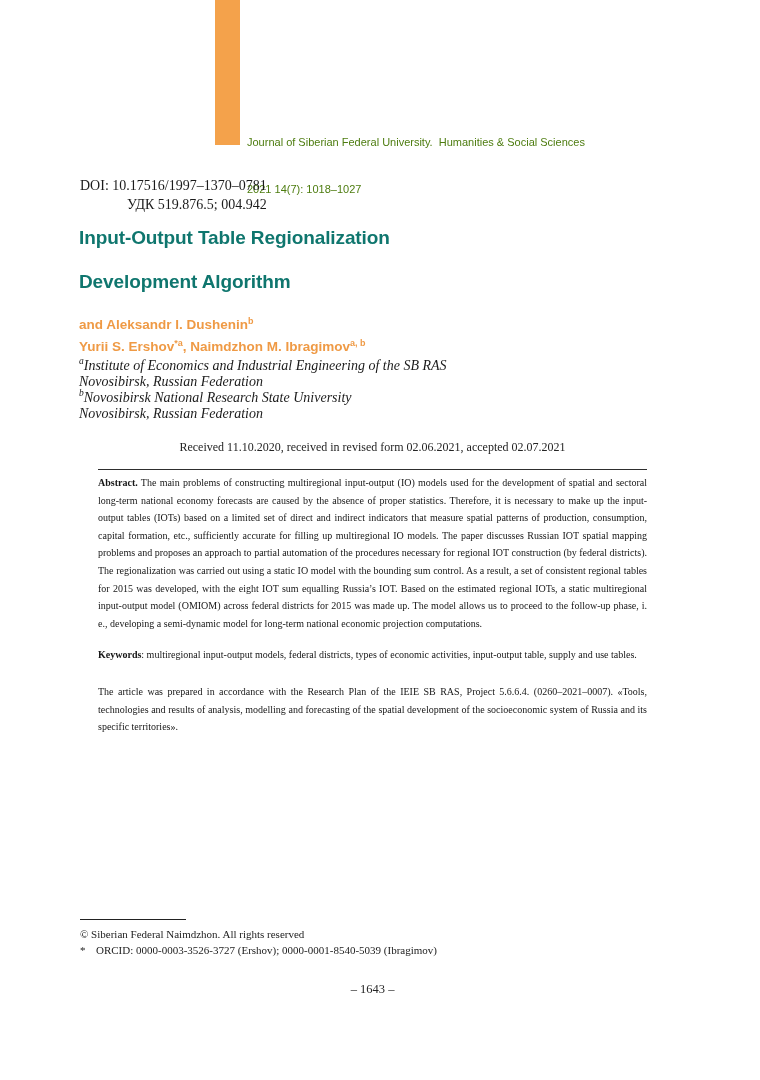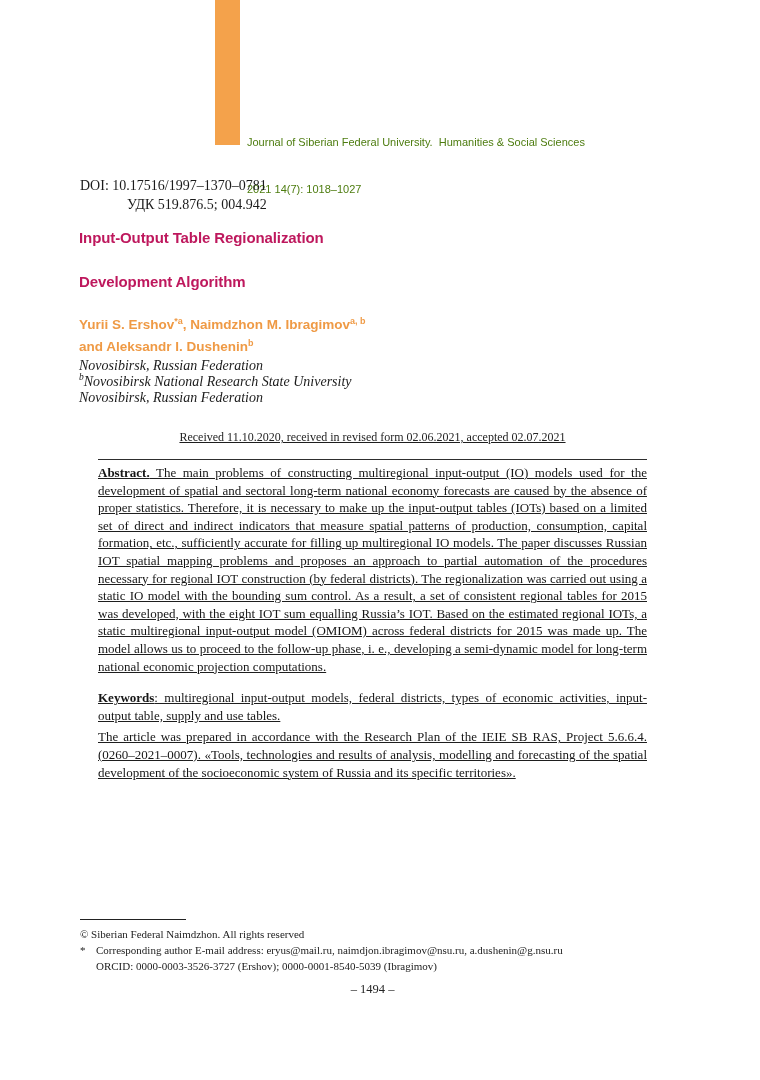--- a/index.html
+++ b/index.html
@@ -51,24 +51,24 @@
   }
 
   
   .article-title {
     position: absolute;
     left: 79px;
     top: 227px;
     margin: 0;
     font-family: "Liberation Sans", "DejaVu Sans", sans-serif;
     font-weight: bold;
-    font-size: 15px;
+    font-size: 19px;
     line-height: 22px;
     letter-spacing: -0.1px;
-    color: #be185d;
+    color: #0f766e;
   }
 
   
   .authors {
     position: absolute;
     left: 79px;
     top: 314px;
     font-family: "Liberation Sans", "DejaVu Sans", sans-serif;
     font-weight: bold;
     font-size: 13.5px;
@@ -92,48 +92,47 @@
   }
   .affiliations sup {
     font-size: 9.5px;
     line-height: 0;
   }
 
   
   .content {
     position: absolute;
     left: 98px;
-    top: 430px;
+    top: 440px;
     width: 549px;
-    text-decoration: underline;
   }
   .received {
     margin: 0 0 14px 0;
     font-size: 12px;
     line-height: 15px;
     text-align: center;
     color: #242424;
   }
   .abstract-rule {
     border: 0;
     border-top: 1.3px solid #2e2e2e;
     margin: 0 0 4px 0;
   }
   .body-par {
     margin: 0 0 14px 0;
-    font-size: 13px;
+    font-size: 10px;
     line-height: 17.6px;
     text-align: justify;
     color: #161616;
   }
   .body-par b {
     font-weight: bold;
   }
   .par-gap {
-    margin-bottom: 4px;
+    margin-bottom: 19px;
   }
 
   
   .footnote-rule {
     position: absolute;
     left: 80px;
     top: 919px;
     width: 106px;
     border: 0;
     border-top: 1.2px solid #222222;
@@ -183,46 +182,46 @@
     <div>УДК 519.876.5; 004.942</div>
   </div>
 
   <h1 class="article-title">
     <span>Input-Output Table Regionalization</span><br>
     <br>
     <span>Development Algorithm</span>
   </h1>
 
   <div class="authors">
+    <div><span>and Aleksandr I. Dushenin</span><sup>b</sup></div>
     <div><span>Yurii S. Ershov</span><sup>*a</sup><span>, Naimdzhon M. Ibragimov</span><sup>a, b</sup></div>
-    <div><span>and Aleksandr I. Dushenin</span><sup>b</sup></div>
   </div>
 
   <div class="affiliations">
+    <div><sup>a</sup><span>Institute of Economics and Industrial Engineering of the SB RAS</span></div>
     <div><sup></sup><span>Novosibirsk, Russian Federation</span></div>
     <div><sup>b</sup><span>Novosibirsk National Research State University</span></div>
     <div><sup></sup><span>Novosibirsk, Russian Federation</span></div>
   </div>
 
   <div class="content">
     <div class="received">Received 11.10.2020, received in revised form 02.06.2021, accepted 02.07.2021</div>
     <hr class="abstract-rule">
     <p class="body-par"><b>Abstract.</b><span> The main problems of constructing multiregional input-output (IO) models used for the development of spatial and sectoral long-term national economy forecasts are caused by the absence of proper statistics. Therefore, it is necessary to make up the input-output tables (IOTs) based on a limited set of direct and indirect indicators that measure spatial patterns of production, consumption, capital formation, etc., sufficiently accurate for filling up multiregional IO models. The paper discusses Russian IOT spatial mapping problems and proposes an approach to partial automation of the procedures necessary for regional IOT construction (by federal districts). The regionalization was carried out using a static IO model with the bounding sum control. As a result, a set of consistent regional tables for 2015 was developed, with the eight IOT sum equalling Russia’s IOT. Based on the estimated regional IOTs, a static multiregional input-output model (OMIOM) across federal districts for 2015 was made up. The model allows us to proceed to the follow-up phase, i. e., developing a semi-dynamic model for long-term national economic projection computations.</span></p>
     <p class="body-par par-gap"><b>Keywords</b><span>: multiregional input-output models, federal districts, types of economic activities, input-output table, supply and use tables.</span></p>
     <p class="body-par">The article was prepared in accordance with the Research Plan of the IEIE SB RAS, Project 5.6.6.4. (0260–2021–0007). «Tools, technologies and results of analysis, modelling and forecasting of the spatial development of the socioeconomic system of Russia and its specific territories».</p>
   </div>
 
   <hr class="footnote-rule">
 
   <div class="footer">
     <div>© Siberian Federal Naimdzhon. All rights reserved</div>
     <div class="fn-row">
       <span class="fn-marker">*</span>
       <div>
-        <div>Corresponding author E-mail address: eryus@mail.ru, naimdjon.ibragimov@nsu.ru, a.dushenin@g.nsu.ru</div>
         <div>ORCID: 0000-0003-3526-3727 (Ershov); 0000-0001-8540-5039 (Ibragimov)</div>
       </div>
     </div>
   </div>
 
-  <div class="page-number">– 1494 –</div>
+  <div class="page-number">– 1643 –</div>
 
 </div>
 
 </body></html>

